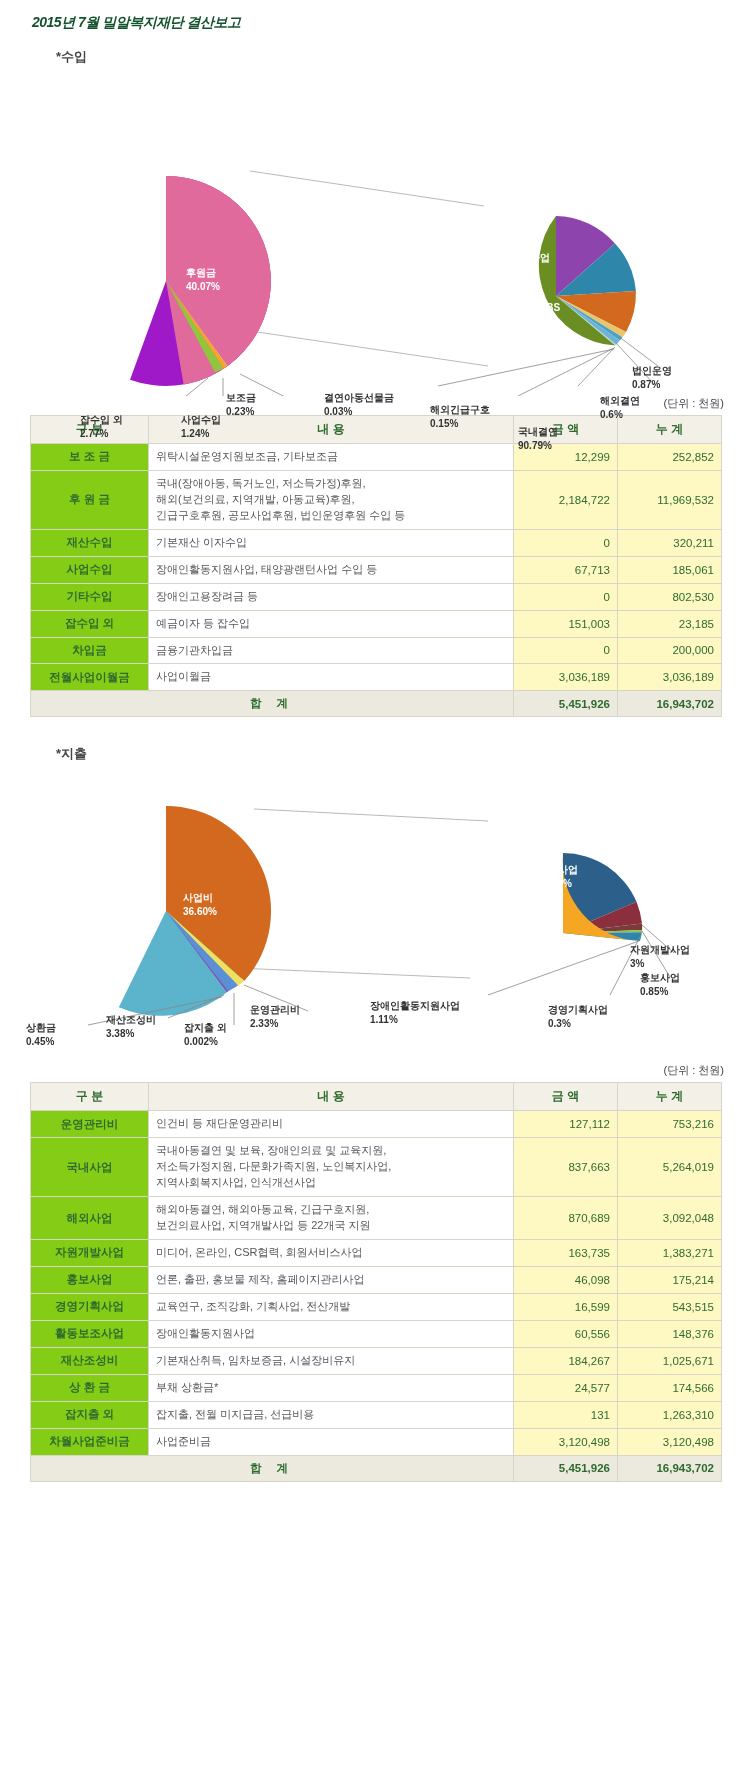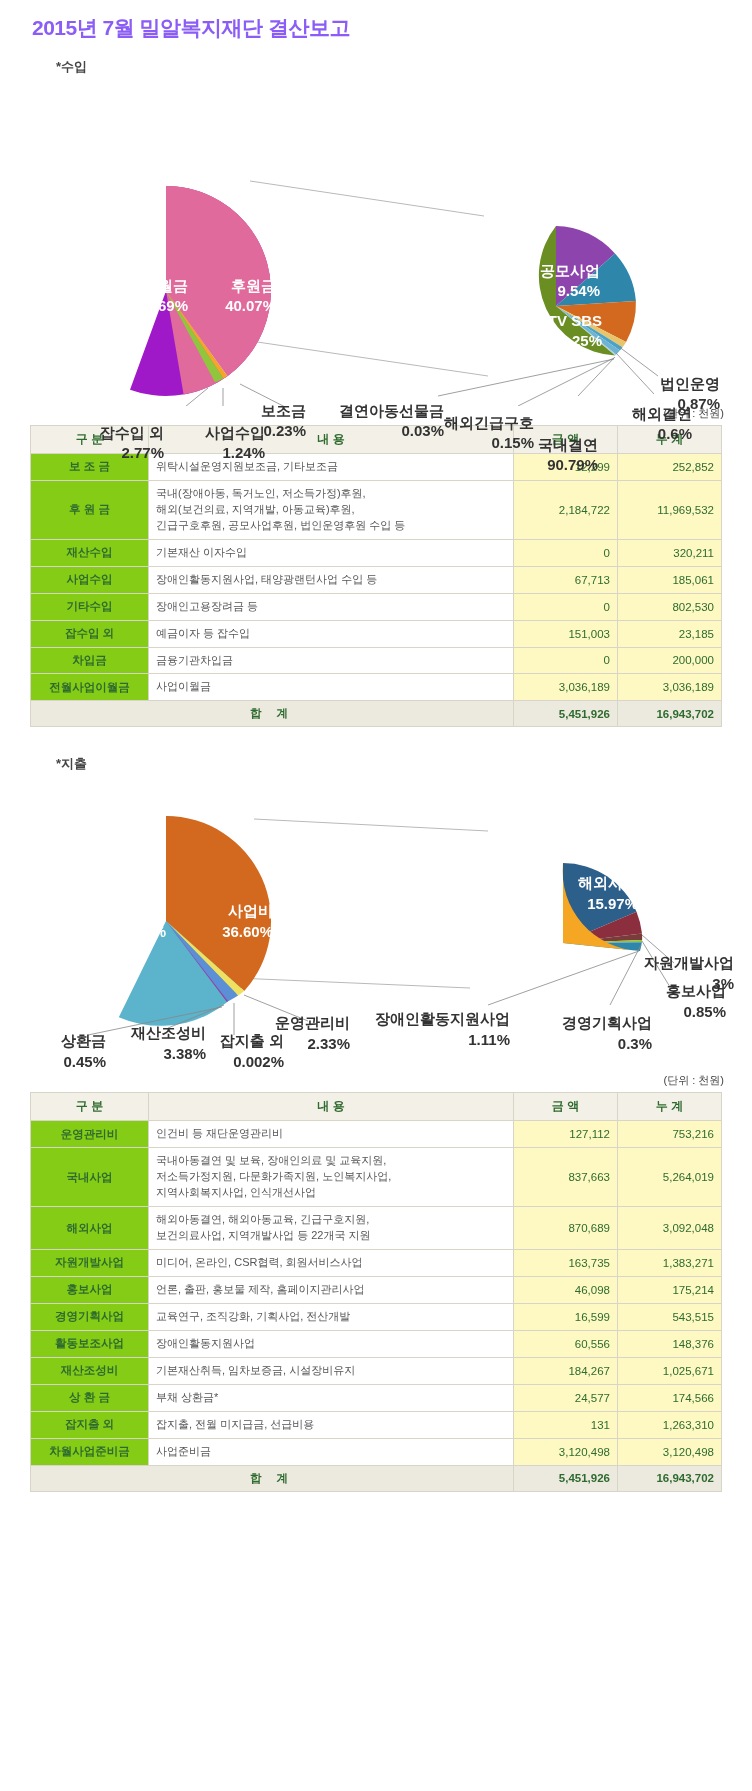--- a/index.html
+++ b/index.html
@@ -6,44 +6,45 @@
   html, body { margin: 0; padding: 0; }
   body {
     width: 752px;
     font-family: "Liberation Sans", "DejaVu Sans", sans-serif;
     background: #ffffff;
     color: #333;
   }
   .page { width: 752px; position: relative; padding: 0 18px 10px 18px; }
 
   h1.title {
-    font-size: 21px;
-    font-weight: bold;
-    color: #8b5cf6;
+    font-size: 14px;
+    font-weight: bold;
+    color: #14532d;
     margin: 14px 0 6px 14px;
     letter-spacing: -0.5px;
+    font-style: italic;
   }
 
   .section-label {
     font-size: 13px;
     font-weight: bold;
     color: #444;
     margin: 16px 0 0 38px;
   }
 
   .chart-area { position: relative; width: 716px; height: 330px; }
   .chart-area.expense { height: 300px; }
 
   .pie-svg { position: absolute; top: 0; left: 0; }
 
   .pie-label {
     position: absolute;
-    font-size: 15px;
-    font-weight: bold;
-    text-align: right;
+    font-size: 10px;
+    font-weight: bold;
+    text-align: left;
     line-height: 1.35;
     white-space: nowrap;
   }
   .pie-label.white { color: #ffffff; }
   .pie-label.dark { color: #333333; }
   .pie-label .pct { display: block; font-weight: bold; }
 
   .unit {
     text-align: right;
     font-size: 11px;

